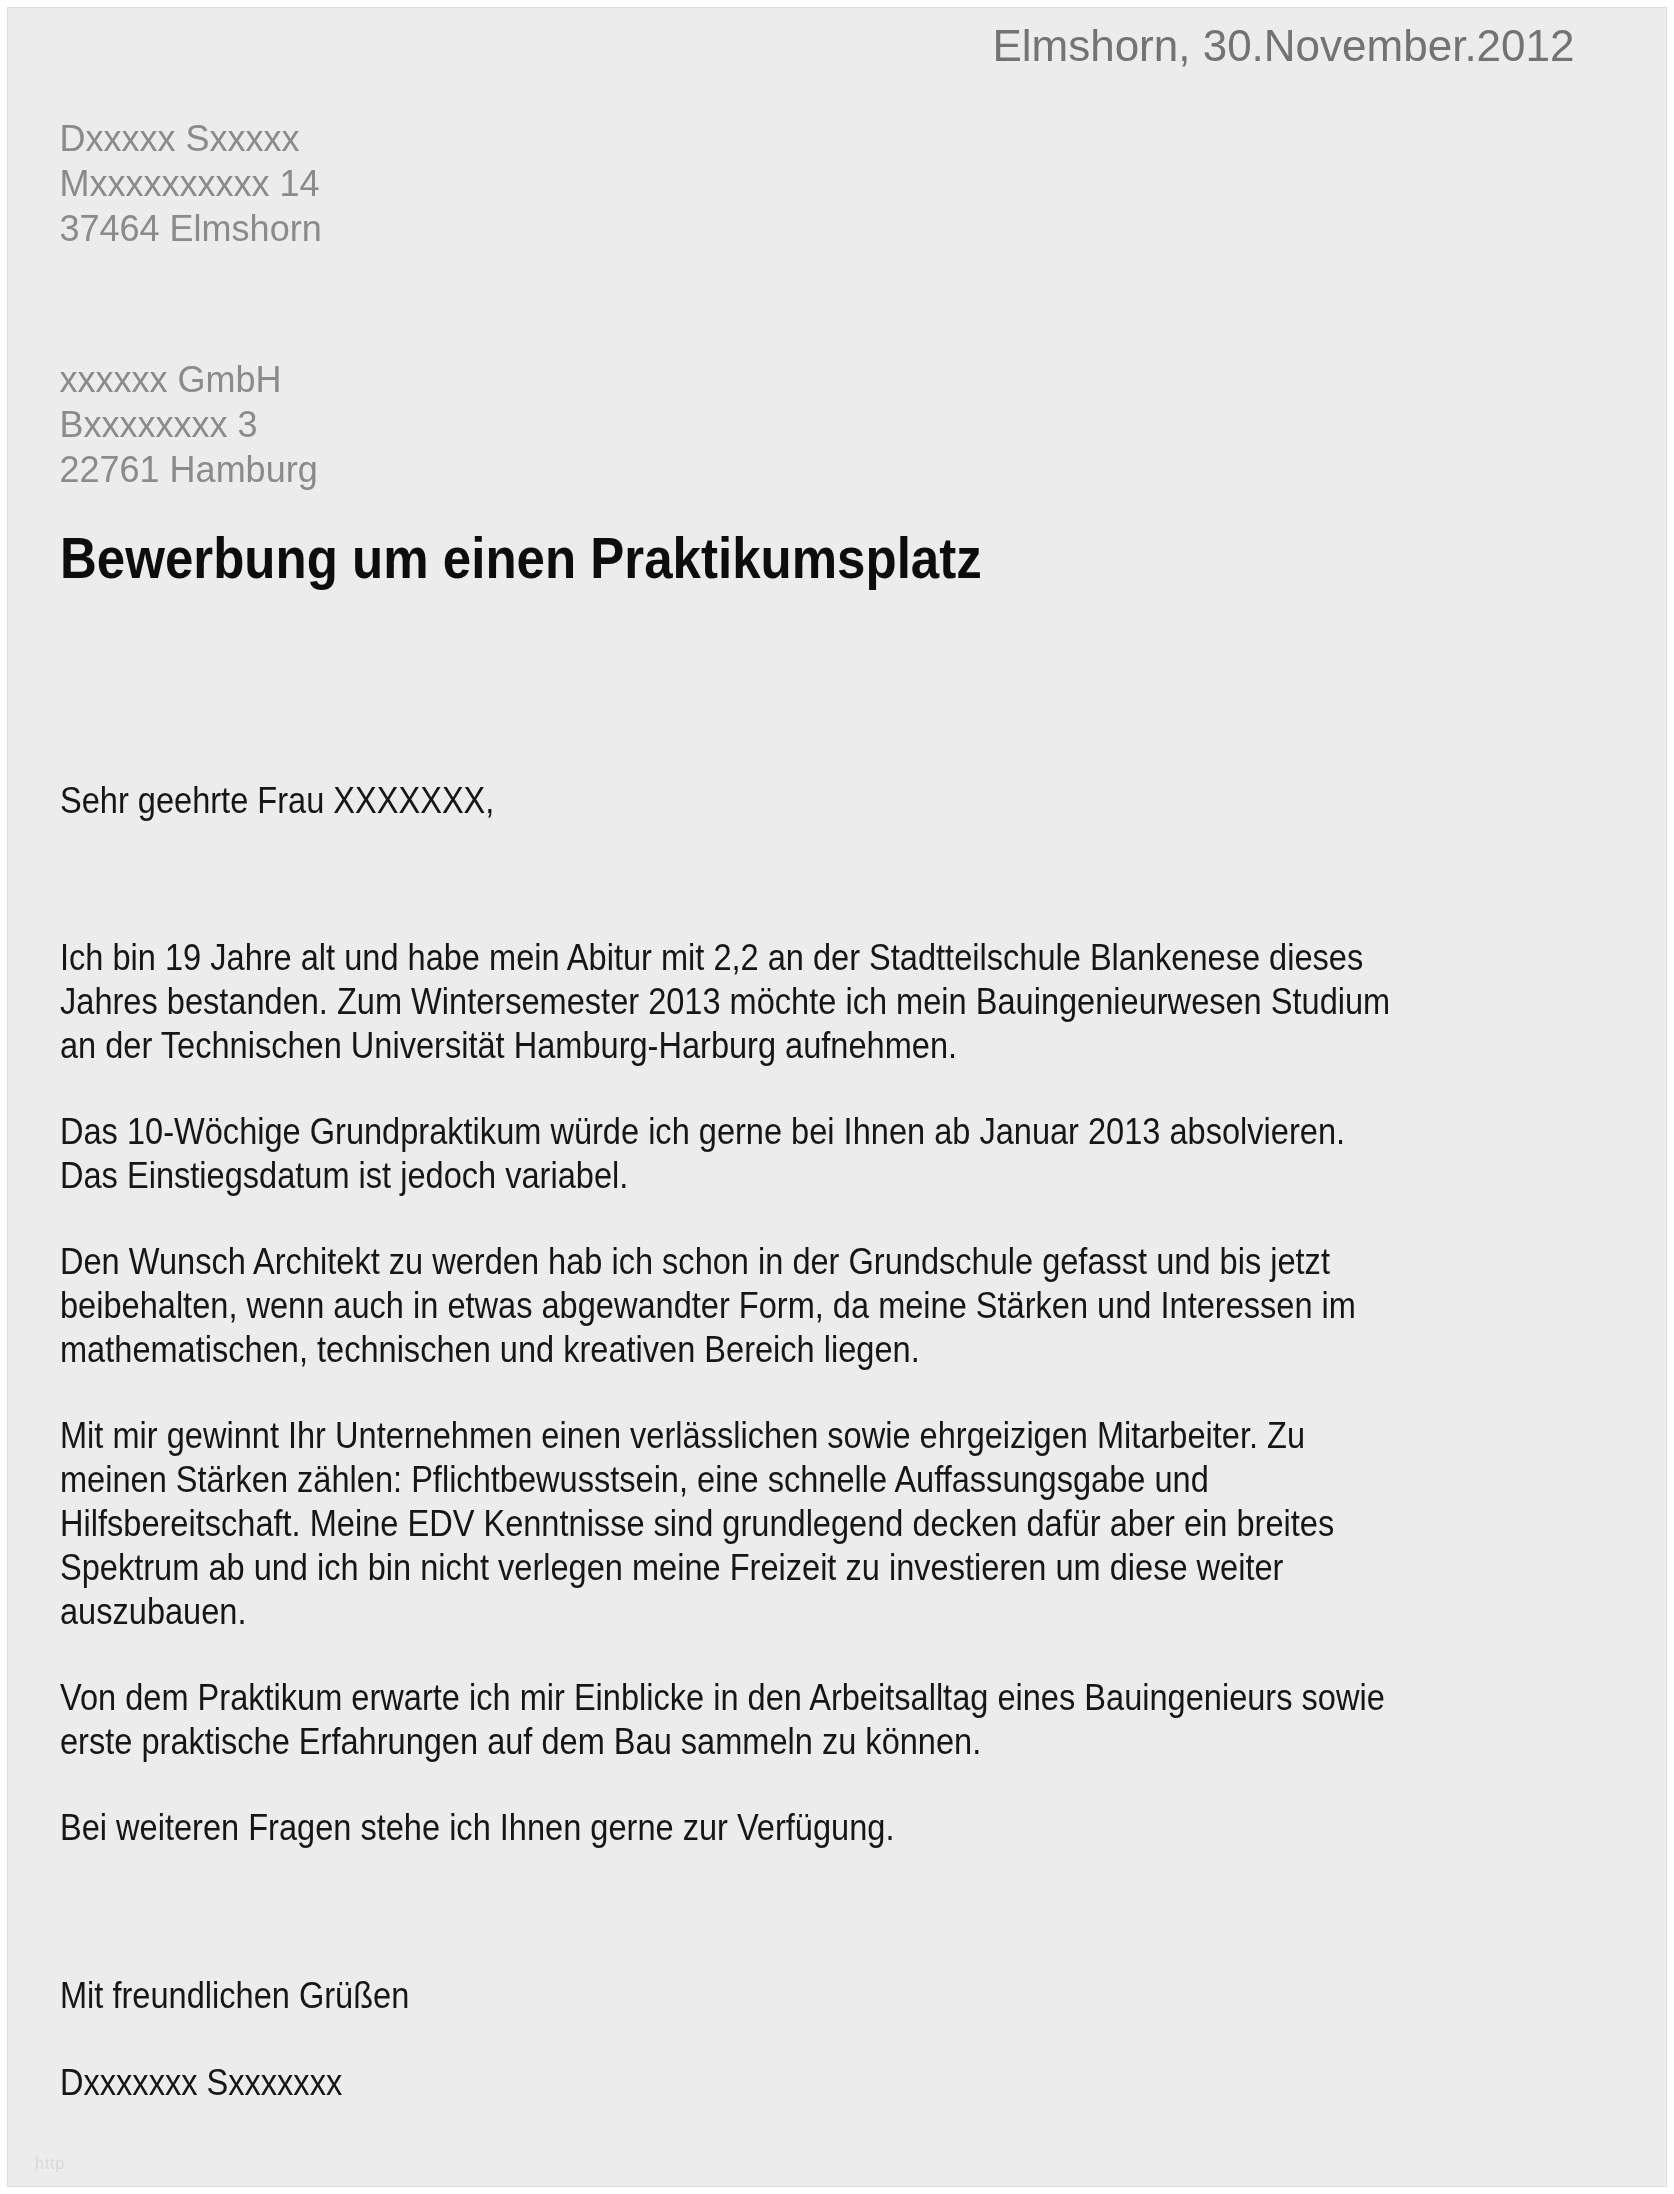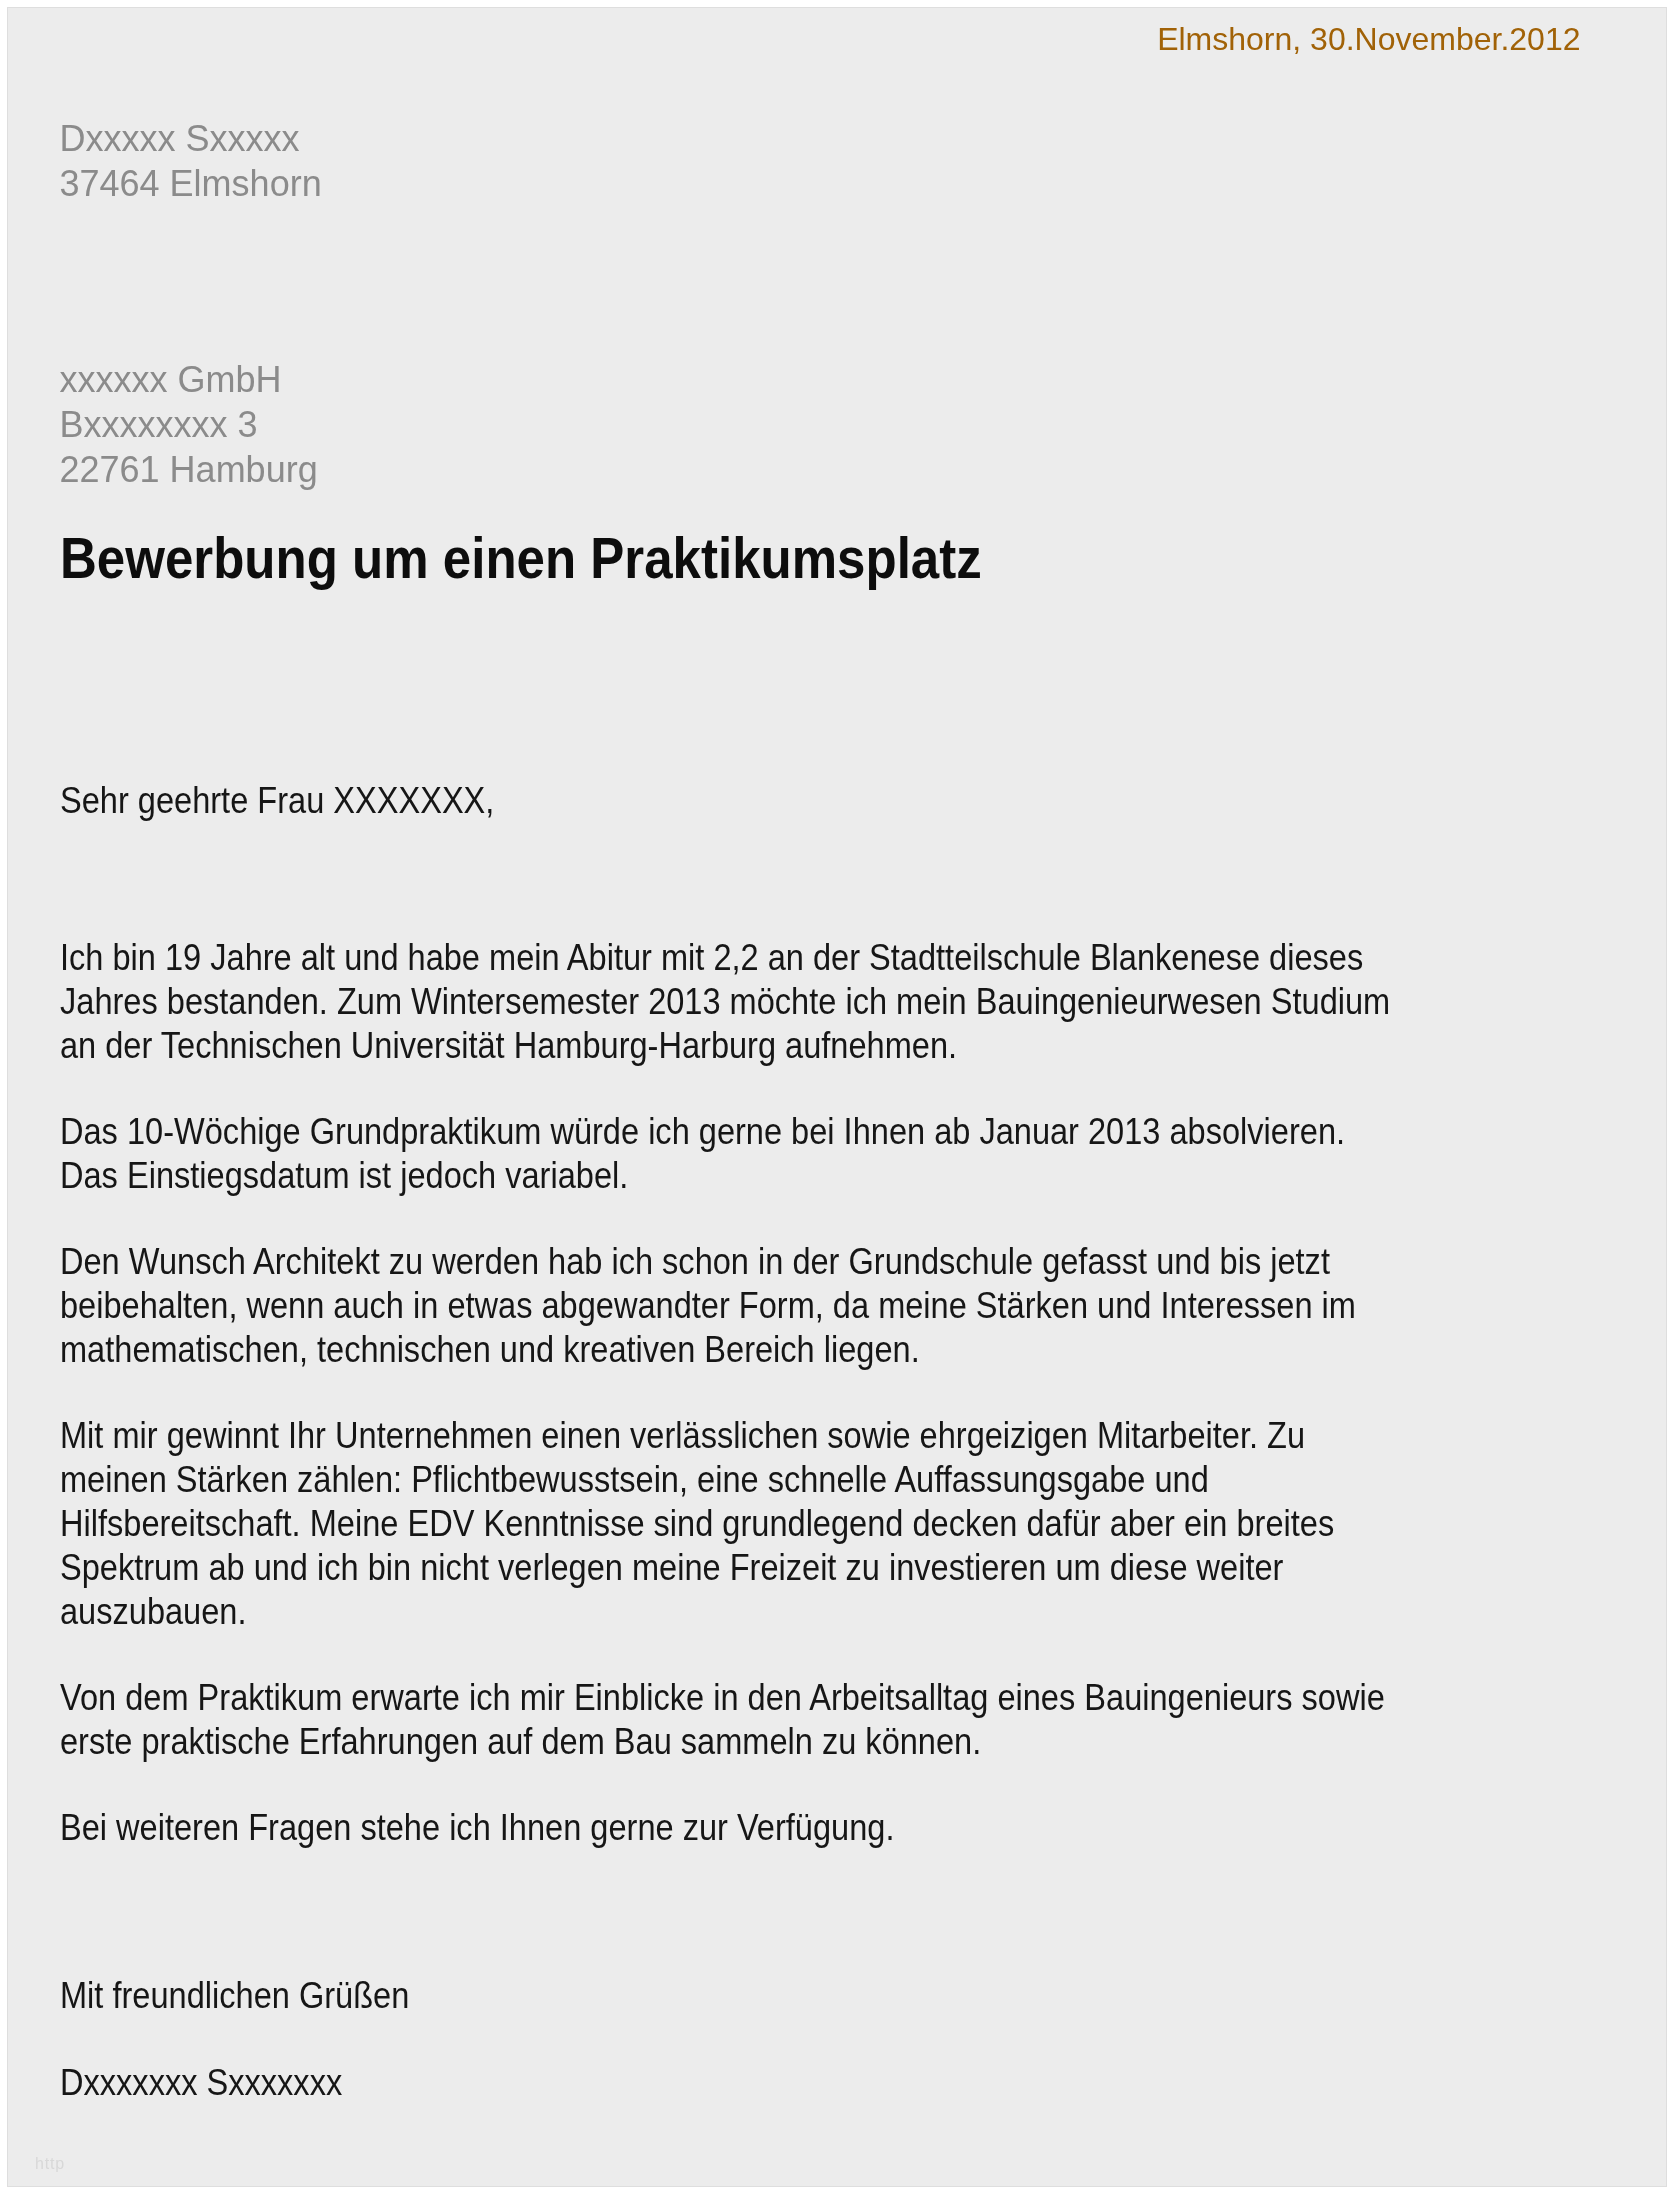--- a/index.html
+++ b/index.html
@@ -24,23 +24,23 @@
     box-sizing: border-box;
     overflow: hidden;
   }
   .abs { position: absolute; }
   .cond {
     transform: scaleX(0.88);
     transform-origin: 0 0;
   }
   .date {
     top: 13px;
-    right: 85px;
-    font-size: 32px;
-    color: #a16207;
+    right: 91px;
+    font-size: 44px;
+    color: #737373;
     white-space: nowrap;
   }
   .addr {
     left: 52px;
     color: #8b8b8b;
     font-size: 36px;
     line-height: 45px;
     white-space: nowrap;
   }
   .sender { top: 108px; }
@@ -96,20 +96,21 @@
 </style>
 </head>
 <body>
 
 <div class="page">
 
   <div class="abs date">Elmshorn, 30.November.2012</div>
 
   <div class="abs addr sender">
     <div>Dxxxxx Sxxxxx</div>
+    <div>Mxxxxxxxxxx 14</div>
     <div>37464 Elmshorn</div>
   </div>
 
   <div class="abs addr recipient">
     <div>xxxxxx GmbH</div>
     <div>Bxxxxxxxx 3</div>
     <div>22761 Hamburg</div>
   </div>
 
   <div class="abs subject cond">Bewerbung um einen Praktikumsplatz</div>

